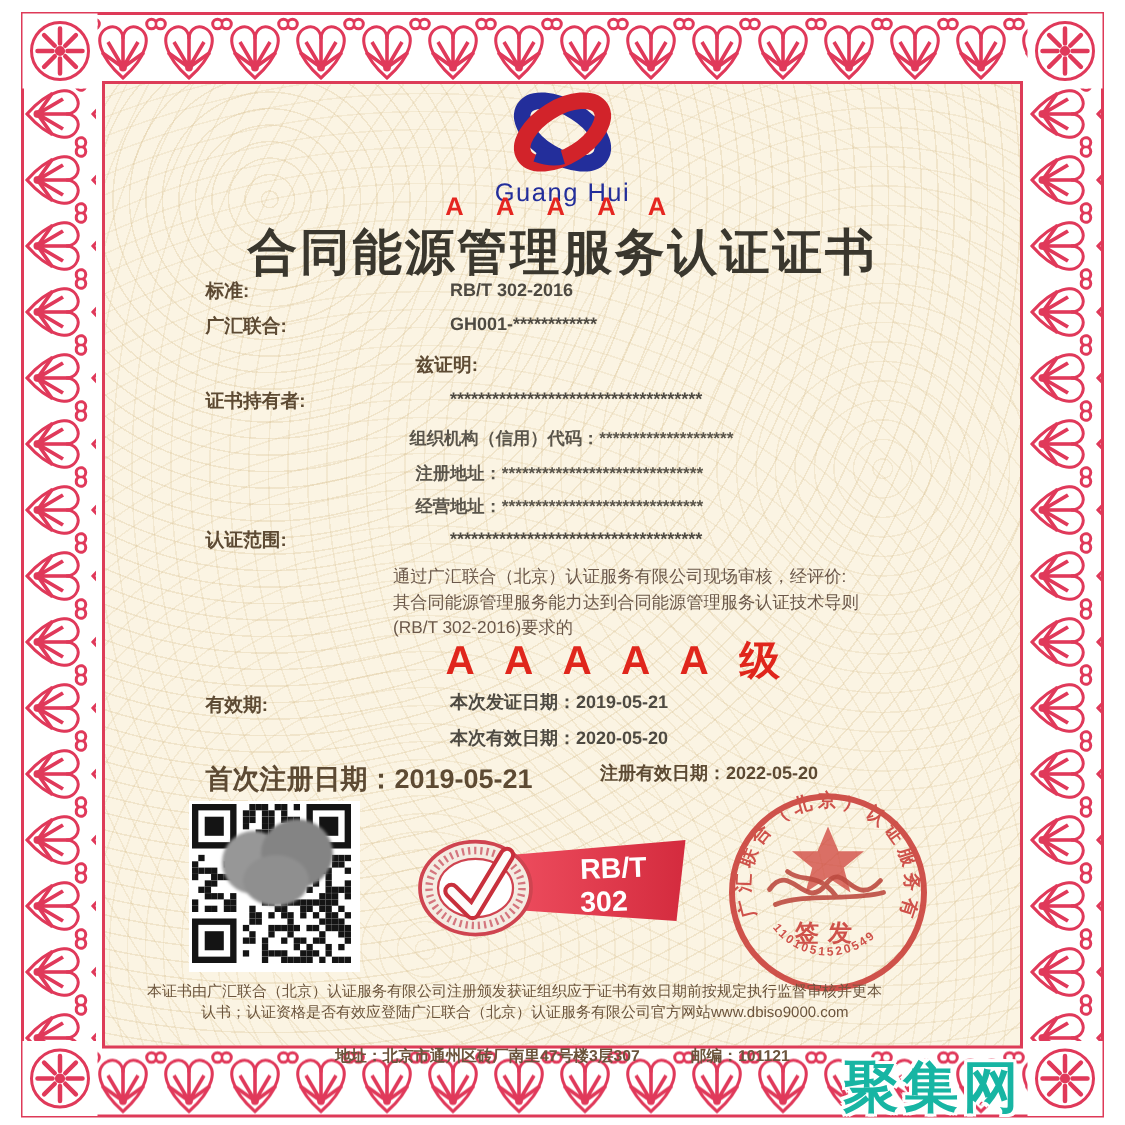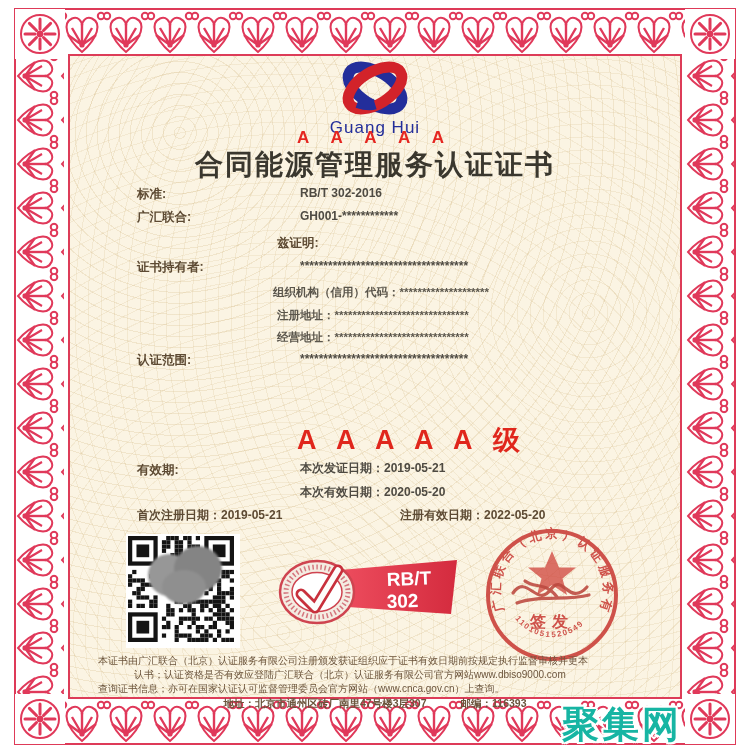--- a/index.html
+++ b/index.html
@@ -31,21 +31,21 @@
       repeating-radial-gradient(circle at 35% 90%, rgba(213,188,138,0) 0 6px, rgba(213,188,138,.2) 6px 7px, rgba(213,188,138,0) 7px 12px);}
   .sheet *{position:absolute;}
 
   .logo-wrap{left:0;right:0;top:2px;text-align:center;position:absolute;}
   .logo-wrap svg{position:relative;display:inline-block;}
   .brand-name{position:relative;display:block;margin-top:-4px;color:#232e9b;
     font-weight:normal;font-size:17px;letter-spacing:1px;}
   .grade-letters{left:0;right:0;top:72px;text-align:center;color:#e52620;
     font-weight:bold;font-size:17px;letter-spacing:9px;}
   .cert-title{left:0;right:0;top:90px;text-align:center;color:#3a372e;
-    font-weight:bold;font-size:28px;letter-spacing:2px;}
+    font-weight:bold;font-size:33px;letter-spacing:2px;}
 
   .lab{color:#5d4a33;font-weight:bold;font-size:12.5px;white-space:nowrap;}
   .val{color:#4e4a42;font-weight:bold;font-size:12px;white-space:nowrap;margin-left:20px;}
   .val2{color:#5a554b;font-weight:bold;font-size:11.5px;white-space:nowrap;}
 
   .statement{left:192px;top:321px;width:350px;color:#6b584a;font-size:11.5px;
     line-height:17px;white-space:nowrap;}
   .statement div{position:static;}
 
   .grade-line{left:0;right:0;top:366px;padding-left:74px;text-align:center;
@@ -198,28 +198,33 @@
     <span class="lab" style="left:67px;top:203px;">证书持有者:</span>
     <span class="val" style="left:210px;top:203px;">************************************</span>
 
     <span class="val2" style="left:207px;top:252px;">注册地址：******************************</span>
     <span class="val2" style="left:203px;top:229px;">组织机构（信用）代码：********************</span>
     <span class="val2" style="left:207px;top:274px;">经营地址：******************************</span>
 
     <span class="lab" style="left:67px;top:296px;">认证范围:</span>
     <span class="val" style="left:210px;top:296px;">************************************</span>
 
+    <div class="statement">
+      <div>通过广汇联合（北京）认证服务有限公司现场审核，经评价:</div>
+      <div>其合同能源管理服务能力达到合同能源管理服务认证技术导则</div>
+      <div>(RB/T 302-2016)要求的</div>
+    </div>
 
     <div class="grade-line">A A A A A 级</div>
 
     <span class="lab" style="left:67px;top:406px;">有效期:</span>
     <span class="val" style="left:210px;top:404px;">本次发证日期：2019-05-21</span>
     <span class="val" style="left:210px;top:428px;">本次有效日期：2020-05-20</span>
 
-    <span class="lab" style="left:67px;top:451px;font-size:12px;">首次注册日期：2019-05-21</span>
+    <span class="lab" style="left:67px;top:451px;font-size:18px;">首次注册日期：2019-05-21</span>
     <span class="lab" style="left:330px;top:451px;font-size:12px;">注册有效日期：2022-05-20</span>
 
     <div class="qr">
       <svg id="qrsvg" width="106" height="106">
           <rect width="106" height="106" fill="#ffffff"></rect>
           <rect x="38.2" y="0.0" width="4.2" height="4.2" fill="#141414"></rect>
           <rect x="42.4" y="0.0" width="4.2" height="4.2" fill="#141414"></rect>
           <rect x="46.6" y="0.0" width="4.2" height="4.2" fill="#141414"></rect>
           <rect x="55.1" y="0.0" width="4.2" height="4.2" fill="#141414"></rect>
           <rect x="59.4" y="0.0" width="4.2" height="4.2" fill="#141414"></rect>
@@ -489,21 +494,20 @@
         <text x="87" y="116" text-anchor="middle" font-size="16" font-weight="bold" fill="#c93c36" letter-spacing="6">签发</text>
         <path id="sealArcBottom" d="M 49,106 A 46,46 0 0 0 125,106" fill="none"></path>
         <text font-size="8" font-weight="bold" fill="#c93c36" letter-spacing="1.6">
           <textPath href="#sealArcBottom" startOffset="2">1101051520549</textPath>
         </text>
       </g>
     </svg>
 
     <span class="footer-line" style="left:28px;top:598px;">本证书由广汇联合（北京）认证服务有限公司注册颁发获证组织应于证书有效日期前按规定执行监督审核并更本</span>
     <span class="footer-line" style="left:28px;top:612px;margin-left:36px;">认书；认证资格是否有效应登陆广汇联合（北京）认证服务有限公司官方网站www.dbiso9000.com</span>
-    <span class="footer-line" style="left:28px;top:626px;">查询证书信息；亦可在国家认证认可监督管理委员会官方网站（www.cnca.gov.cn）上查询。</span>
     <div class="footer-addr" style="top:641px;">
-      <span>地址：北京市通州区砖厂南里47号楼3层307</span><span class="addr-gap"></span><span>邮编：116393</span>
+      <span>地址：北京市通州区砖厂南里47号楼3层307</span><span class="addr-gap"></span><span>邮编：101121</span>
     </div>
   </div>
 
   
   <div class="watermark">聚集网</div>
 </div>
 
 </body></html>

